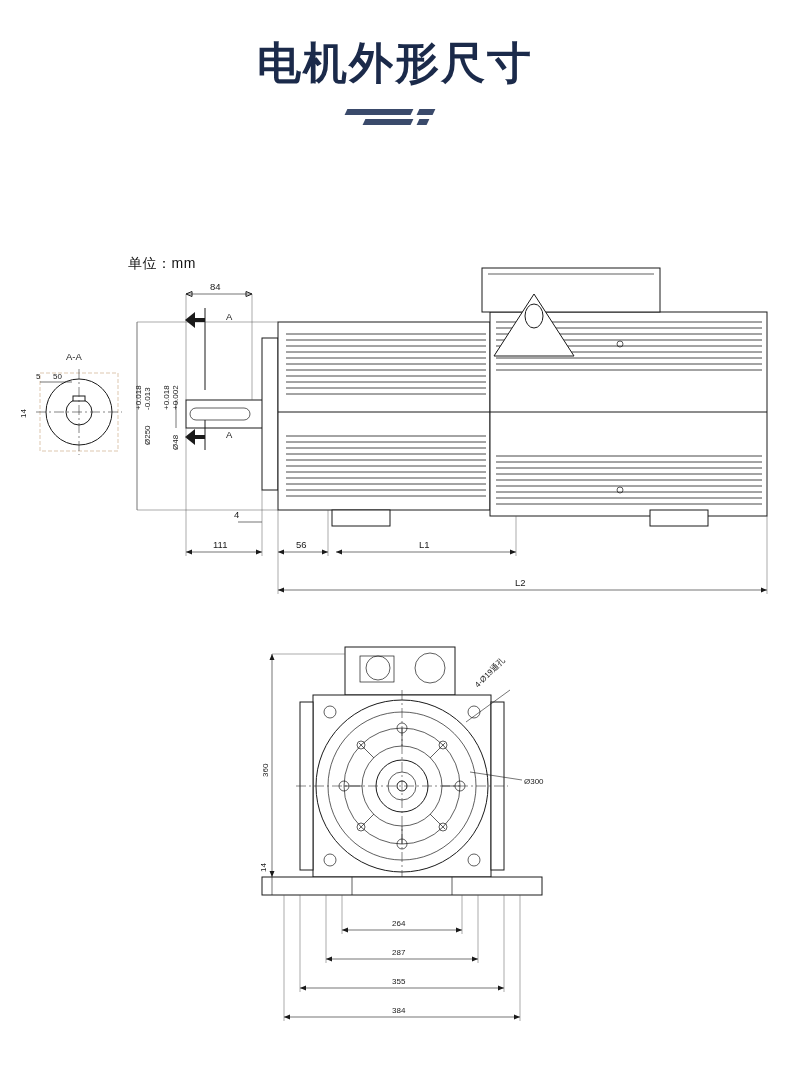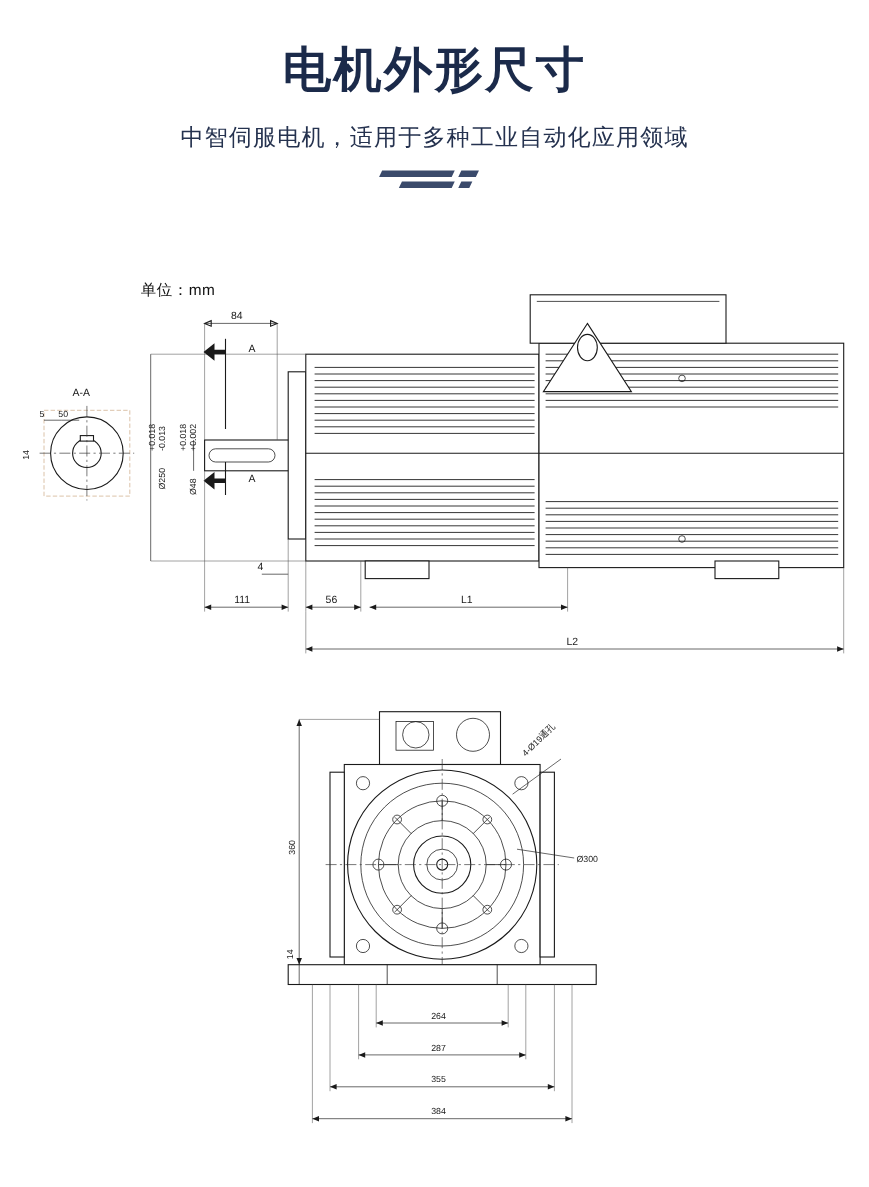--- a/index.html
+++ b/index.html
@@ -88,21 +88,20 @@
   .fillw { fill: #ffffff; }
   .dashbox { stroke: #c8a27a; stroke-width: 0.6; fill: none; stroke-dasharray: 4 2; }
 </style>
 </head>
 <body>
 
 <div class="page">
 
   <div class="header">
     <h1 class="title">电机外形尺寸</h1>
-    <p class="subtitle">中智伺服电机，适用于多种工业自动化应用领域</p>
     <div class="divider">
       <span class="bar b1"></span>
       <span class="bar b2"></span>
       <span class="bar b3"></span>
       <span class="bar b4"></span>
     </div>
   </div>
 
   <div class="drawing">
 

